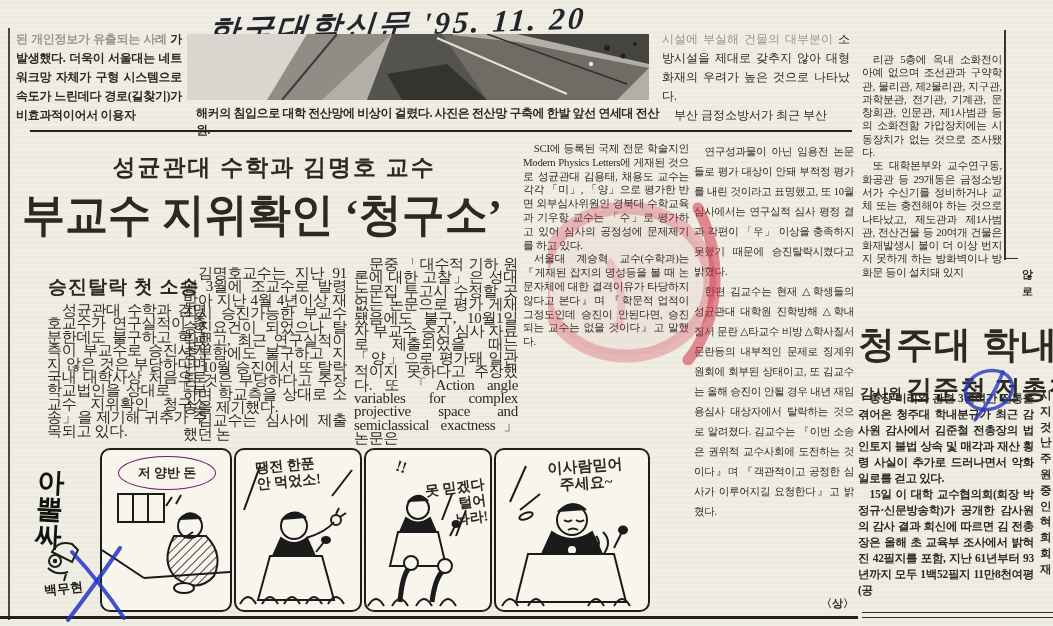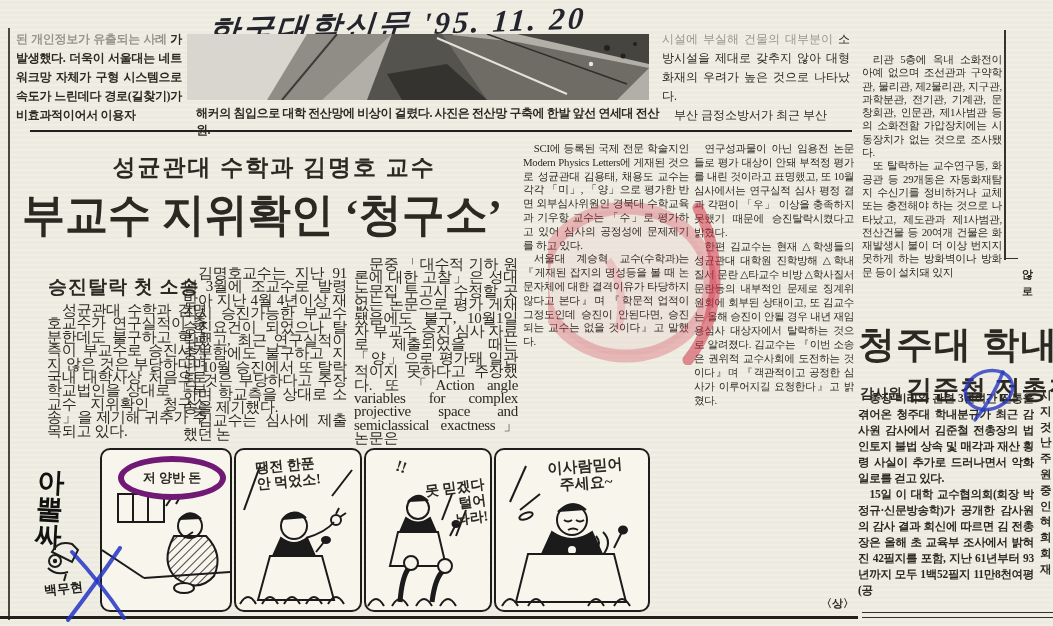--- a/index.html
+++ b/index.html
@@ -31,21 +31,21 @@
   
   .kicker{font-size:23px;font-weight:900;letter-spacing:2px;text-align:center;white-space:nowrap;}
   .headline{font-size:43px;font-weight:900;letter-spacing:0px;text-align:center;white-space:nowrap;transform:scaleY(1.05);}
   .subhead{font-size:19px;font-weight:900;text-align:left;letter-spacing:1px;white-space:nowrap;margin-left:34px;}
   
   .panel{
     position:absolute;top:4px;height:160px;border:2.5px solid #1d1d1b;border-radius:10px;
     background:#f7f5ec;overflow:hidden;
   }
   .bubble{
-    position:absolute;border:6px solid #701a75;border-radius:50%;
+    position:absolute;border:1px solid #701a75;border-radius:50%;
     background:#f7f5ec;display:flex;align-items:center;justify-content:center;
     font-weight:900;font-size:13px;white-space:pre-line;text-align:center;line-height:1.1;
   }
   .shout{position:absolute;font-weight:900;white-space:pre-line;line-height:1.15;}
   .comic-title{
     font-size:27px;font-weight:900;line-height:.95;letter-spacing:0;
     writing-mode:vertical-rl;text-orientation:upright;color:#11110f;transform:rotate(3deg);
   }
   .signature{font-size:13px;font-weight:bold;transform:rotate(-6deg);color:#1c1c1a;}
   
@@ -97,21 +97,21 @@
   <div class="abs caption" style="left:196px;top:105px;width:470px;">해커의 침입으로 대학 전산망에 비상이 걸렸다. 사진은 전산망 구축에 한발 앞선 연세대 전산원.</div>
 
   <div class="abs jt" style="left:662px;top:30px;width:188px;font-size:12px;line-height:19px;">
     <span class="clipped">시설에 부실해 건물의 대부분이</span>
     <span>소방시설을 제대로 갖추지 않아 대형화재의 우려가 높은 것으로 나타났다.</span><br>
     <span style="display:inline-block;text-indent:1em;">부산 금정소방서가 최근 부산</span>
   </div>
 
   <div class="abs jt body-sm" style="left:862px;top:28px;width:140px;height:292px;overflow:hidden;font-size:10.8px;line-height:13.3px;margin-top:25px;">
       <p class="para">리관 5층에 옥내 소화전이 아예 없으며 조선관과 구약학관, 물리관, 제2물리관, 지구관, 과학분관, 전기관, 기계관, 문창회관, 인문관, 제1사범관 등의 소화전함 가압장치에는 시동장치가 없는 것으로 조사됐다.</p>
-      <p class="para">또 탈락하는 교수연구동, 화공관 등 29개동은 자동화재탐지 수신기를 정비하거나 교체 또는 충전해야 하는 것으로 나타났고, 제도관과 제1사범관, 전산건물 등 20여개 건물은 화재발생시 불이 더 이상 번지지 못하게 하는 방화벽이나 방화문 등이 설치돼 있지</p>
+      <p class="para">또 대학본부와 교수연구동, 화공관 등 29개동은 금정소방서가 수신기를 정비하거나 교체 또는 충전해야 하는 것으로 나타났고, 제도관과 제1사범관, 전산건물 등 20여개 건물은 화재발생시 불이 더 이상 번지지 못하게 하는 방화벽이나 방화문 등이 설치돼 있지</p>
     </div>
   <div class="abs" style="left:1022px;top:266px;width:16px;font-size:11px;line-height:17px;font-weight:bold;white-space:pre-line;">않
 로</div>
 
   <div class="abs kicker" style="left:88px;top:152px;width:372px;">성균관대 수학과 김명호 교수</div>
   <div class="abs headline" style="left:6px;top:186px;width:512px;">부교수 지위확인 ‘청구소’</div>
   <div class="abs subhead" style="left:14px;top:274px;width:160px;">승진탈락 첫 소송</div>
 
   <div class="abs jt body-sm" style="left:14px;top:304px;width:160px;margin-left:33px;">
     <p class="para">성균관대 수학과 김명호교수가 연구실적이 충분한데도 불구하고 학교측이 부교수로 승진시키지 않은 것은 부당하다며 국내 대학사상 처음으로 학교법인을 상대로 「부교수 지위확인 청구소송」을 제기해 귀추가 주목되고 있다.</p>
@@ -120,21 +120,21 @@
       <p class="para">김명호교수는 지난 91년 3월에 조교수로 발령 받아 지난 4월 4년이상 재직시 승진가능한 부교수 승진요건이 되었으나 탈락했고, 최근 연구실적이 충분함에도 불구하고 지난 10월 승진에서 또 탈락된 것은 부당하다고 주장하며 학교측을 상대로 소송을 제기했다.</p>
       <p class="para">김교수는 심사에 제출했던 논</p>
     </div>
   <div class="abs jt body-sm" style="left:354px;top:258px;width:164px;height:188px;overflow:hidden;">
     <p class="para">문중 「대수적 기하 원론에 대한 고찰」은 성대 논문집 투고시 수정할 곳 없는 논문으로 평가 게재됐음에도 불구, 10월1일자 부교수 승진 심사 자료로 제출되었을 때는 「양」으로 평가돼 일관적이지 못하다고 주장했다. 또 「Action angle variables for complex projective space and semiclassical exactness」 논문은</p>
   </div>
   <div class="abs jt body-md" style="left:523px;top:142px;width:166px;height:306px;overflow:hidden;">
       <p class="para">SCI에 등록된 국제 전문 학술지인 Modern Physics Letters에 게재된 것으로 성균관대 김용태, 채용도 교수는 각각 「미」, 「양」으로 평가한 반면 외부심사위원인 경북대 수학교육과 기우항 교수는 「수」로 평가하고 있어 심사의 공정성에 문제제기를 하고 있다.</p>
       <p class="para">서울대 계승혁 교수(수학과)는 『게재된 잡지의 명성등을 볼 때 논문자체에 대한 결격이유가 타당하지 않다고 본다』며 『학문적 업적이 그정도인데 승진이 안된다면, 승진되는 교수는 없을 것이다』고 말했다.</p>
     </div>
-  <div class="abs jt" style="left:694px;top:142px;width:160px;height:452px;overflow:hidden;font-size:10.6px;line-height:14px;letter-spacing:-.3px;">
+  <div class="abs jt" style="left:694px;top:142px;width:160px;height:452px;overflow:hidden;font-size:10.6px;line-height:20px;letter-spacing:-.3px;">
       <p class="para">연구성과물이 아닌 임용전 논문들로 평가 대상이 안돼 부적정 평가를 내린 것이라고 표명했고, 또 10월 심사에서는 연구실적 심사 평정 결과 각편이 「우」 이상을 충족하지 못했기 때문에 승진탈락시켰다고 밝혔다.</p>
       <p class="para">한편 김교수는 현재 △학생들의 성균관대 대학원 진학방해 △학내 질서 문란 △타교수 비방 △학사질서 문란등의 내부적인 문제로 징계위원회에 회부된 상태이고, 또 김교수는 올해 승진이 안될 경우 내년 재임용심사 대상자에서 탈락하는 것으로 알려졌다. 김교수는 『이번 소송은 권위적 교수사회에 도전하는 것이다』며 『객관적이고 공정한 심사가 이루어지길 요청한다』고 밝혔다.</p>
     </div>
   <div class="abs sign" style="left:694px;top:596px;width:160px;">〈상〉</div>
 
   <div class="abs" style="left:28px;top:444px;width:660px;height:172px;">
     <div class="comic-title abs" style="left:8px;top:6px;height:110px;">아뿔싸</div>
     <svg class="abs" style="left:14px;top:92px;" width="44" height="46" viewBox="0 0 44 46">
       <path d="M10,16 q6,-12 20,-8 l6,6 -6,12 z" fill="none" stroke="#1c1c1a" stroke-width="2"></path>
       <circle cx="13" cy="25" r="6" fill="none" stroke="#1c1c1a" stroke-width="2"></circle>

